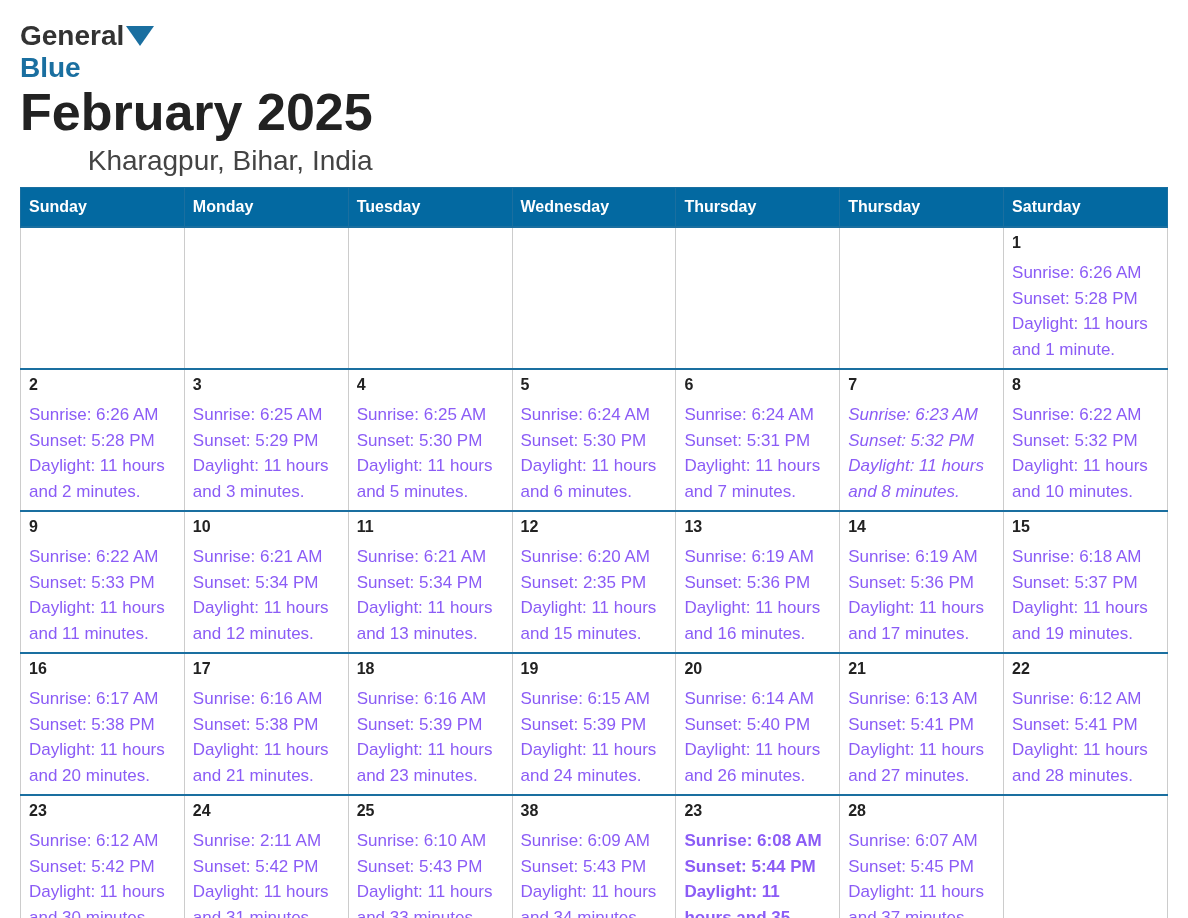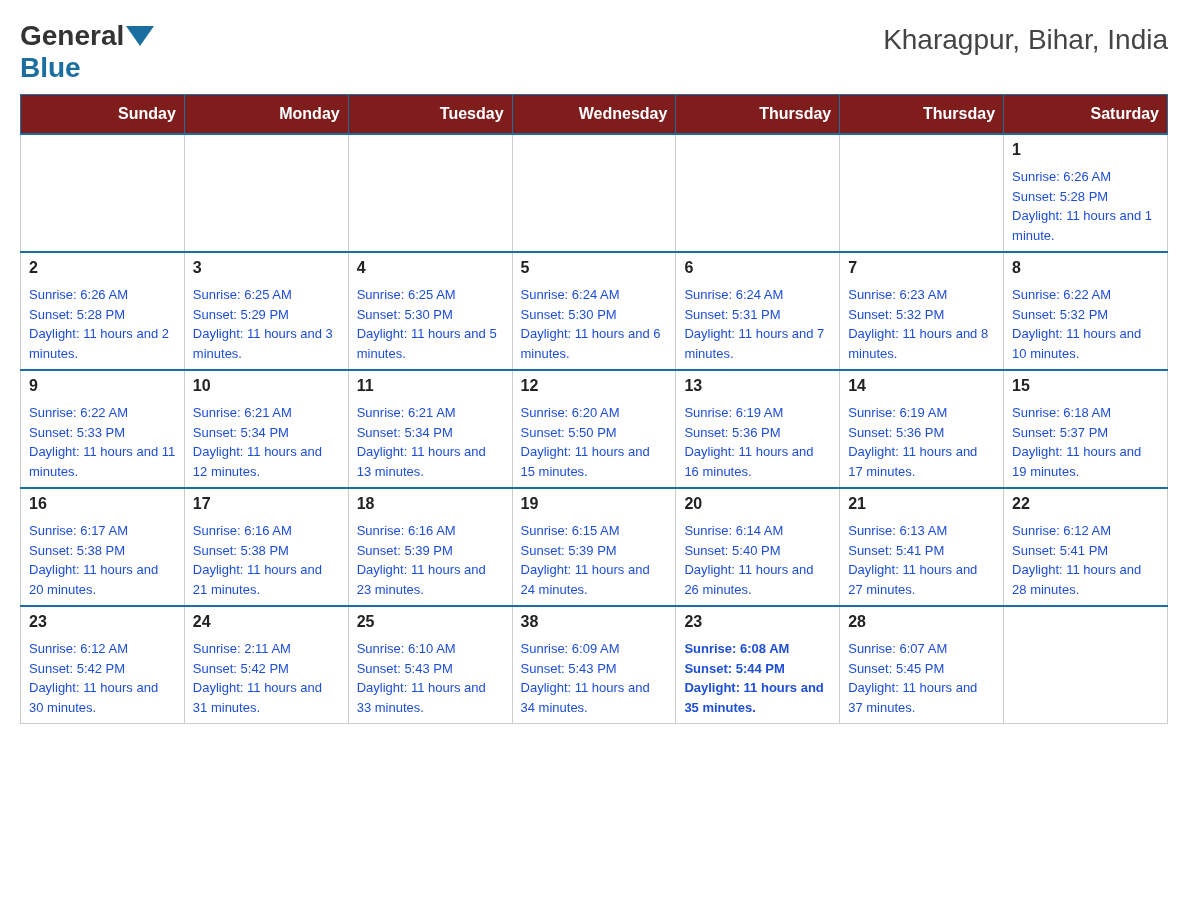--- a/index.html
+++ b/index.html
@@ -8,20 +8,21 @@
       background: #fff;
       padding: 20px;
       width: 1188px;
       min-height: 918px;
     }
     .header {
       display: flex;
       justify-content: space-between;
       align-items: flex-start;
       margin-bottom: 10px;
+      flex-direction: column;
     }
     .logo {
       display: flex;
       flex-direction: column;
       align-items: flex-start;
     }
     .logo-text {
       display: flex;
       align-items: center;
       font-size: 28px;
@@ -57,26 +58,26 @@
       font-size: 28px;
       color: #444;
       margin-top: 4px;
     }
     .calendar {
       width: 100%;
       border-collapse: collapse;
       margin-top: 10px;
     }
     .calendar th {
-      background-color: #7f1d1d;
+      background-color: #0369a1;
       color: #fff;
       font-size: 16px;
       font-weight: bold;
       padding: 10px 8px;
-      text-align: right;
+      text-align: left;
       border: 1px solid #1a6fa0;
     }
     .calendar td {
       border: 1px solid #ccc;
       vertical-align: top;
       padding: 6px 8px;
       width: 14.28%;
       min-height: 110px;
       font-size: 12.5px;
       color: #222;
@@ -85,41 +86,42 @@
     .calendar tr.week-row td {
       border-top: 2px solid #1a6fa0;
     }
     .day-num {
       font-size: 16px;
       font-weight: bold;
       margin-bottom: 3px;
       display: block;
     }
     .day-info {
-      font-size: 13px;
+      font-size: 17px;
       line-height: 1.5;
-      color: #1d4ed8;
+      color: #8b5cf6;
       margin-top: 8px;
     }
     .empty-cell {
       background: #f9f9f9;
     }
   </style>
 </head>
 <body>
 
 <div class="header">
   <div class="logo">
     <div class="logo-text">
       <span class="logo-general">General</span>
       <span class="logo-triangle"></span>
     </div>
     <span class="logo-blue">Blue</span>
   </div>
   <div class="title-section">
+    <div class="month-title">February 2025</div>
     <div class="location">Kharagpur, Bihar, India</div>
   </div>
 </div>
 
 <table class="calendar">
   <thead>
     <tr>
     <th>Sunday</th>
         <th>Monday</th>
         <th>Tuesday</th>
@@ -170,21 +172,21 @@
 Daylight: 11 hours and 6 minutes.</div>
         </td>
         <td>
           <span class="day-num">6</span>
           <div class="day-info" style="white-space: pre-line;">Sunrise: 6:24 AM
 Sunset: 5:31 PM
 Daylight: 11 hours and 7 minutes.</div>
         </td>
         <td>
           <span class="day-num">7</span>
-          <div class="day-info" style="white-space: pre-line;">Sunrise: 6:23 AM
+          <div class="day-info" style="white-space: pre-line; font-style: italic;">Sunrise: 6:23 AM
 Sunset: 5:32 PM
 Daylight: 11 hours and 8 minutes.</div>
         </td>
         <td>
           <span class="day-num">8</span>
           <div class="day-info" style="white-space: pre-line;">Sunrise: 6:22 AM
 Sunset: 5:32 PM
 Daylight: 11 hours and 10 minutes.</div>
         </td>
       </tr>
@@ -203,21 +205,21 @@
         </td>
         <td>
           <span class="day-num">11</span>
           <div class="day-info" style="white-space: pre-line;">Sunrise: 6:21 AM
 Sunset: 5:34 PM
 Daylight: 11 hours and 13 minutes.</div>
         </td>
         <td>
           <span class="day-num">12</span>
           <div class="day-info" style="white-space: pre-line;">Sunrise: 6:20 AM
-Sunset: 5:50 PM
+Sunset: 2:35 PM
 Daylight: 11 hours and 15 minutes.</div>
         </td>
         <td>
           <span class="day-num">13</span>
           <div class="day-info" style="white-space: pre-line;">Sunrise: 6:19 AM
 Sunset: 5:36 PM
 Daylight: 11 hours and 16 minutes.</div>
         </td>
         <td>
           <span class="day-num">14</span>

